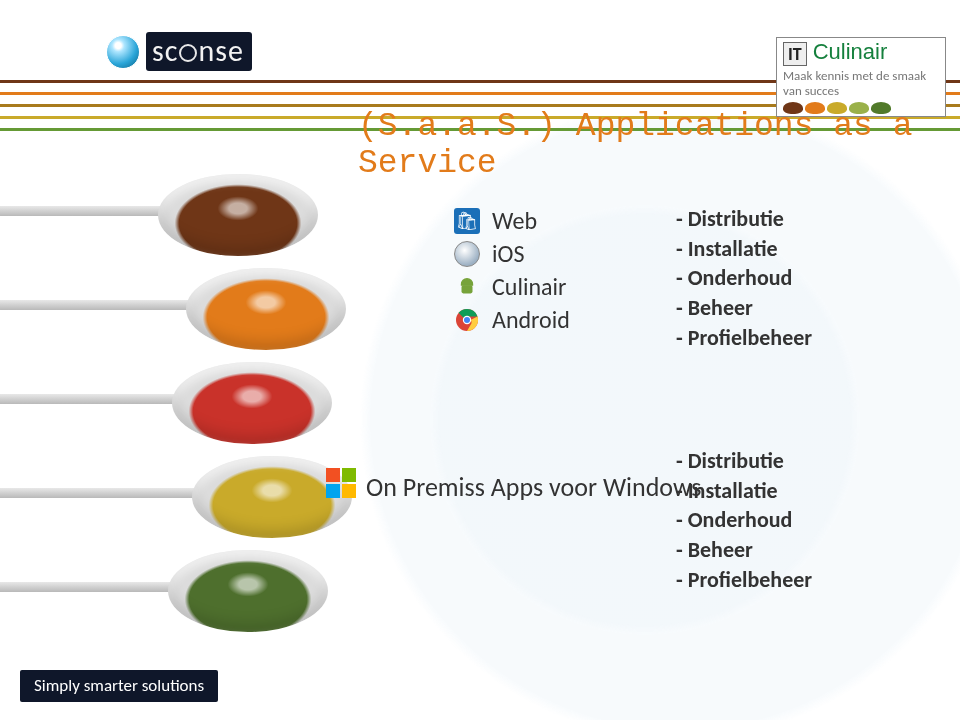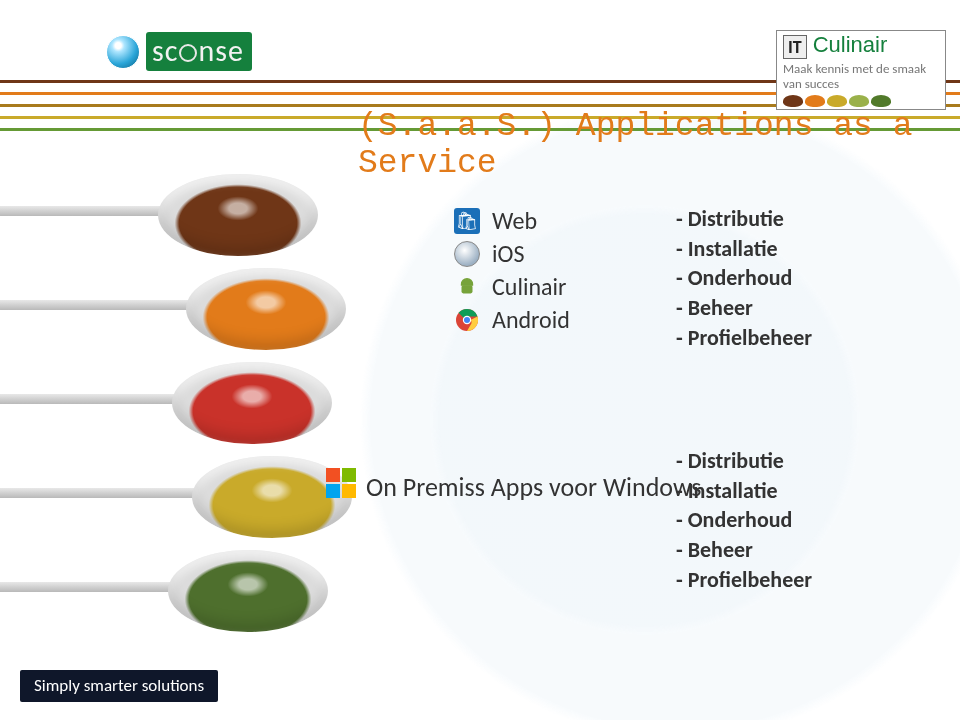--- a/index.html
+++ b/index.html
@@ -29,33 +29,33 @@
     position: absolute; left: 106px; top: 10px;
     display: flex; align-items: center; gap: 6px;
   }
   .scense-orb {
     width: 34px; height: 34px; border-radius: 50%;
     background: radial-gradient(circle at 35% 30%, #fff 0 10%, #aee6ff 20%, #2aa5d8 60%, #0a5f85 100%);
     border: 1px solid #fff;
   }
   .scense-text {
     font-size: 30px; color: #f2f2f2; letter-spacing: 1px;
-    background:#15803d; padding:0 8px 2px 6px; border-radius:3px;
+    background:#0f172a; padding:0 8px 2px 6px; border-radius:3px;
     display:flex; align-items:center; gap:1px;
     font-weight: 400;
   }
   .scense-text .o { display:inline-block; width:18px;height:18px;border:2.5px solid #e8e8e8;border-radius:50%; position:relative; top:2px;}
   .header-stripes {
     position:absolute; left:0; top:58px; width: 960px;
   }
   .stripe { height:3px; width:100%; margin-bottom:9px; }
   .stripe.s1{ background:#6f3617;} .stripe.s2{background:#e27b1a;} .stripe.s3{background:#a87a1c;}
   .stripe.s4{background:#c9aa2a;} .stripe.s5{background:#659a35;}
   .right-badge {
-    position:absolute; right:14px; top:8px;
+    position:absolute; right:14px; top:15px;
     width:170px; height:80px; border:1px solid #888;
     background:#fff; padding:4px 6px;
     font-size:9px; color:#444;margin-left:24px;
   }
   .right-badge .it-row{ display:flex; gap:6px; align-items:flex-start;}
   .right-badge .spoons{ display:flex; gap:2px; margin-top:4px;}
   .right-badge .sp{ width:20px; height:12px; border-radius:50% 50% 40% 40%; }
   .right-badge .sp1{background:#6f3617;} .sp2{background:#e27b1a;} .sp3{background:#c9aa2a;}
   .sp4{background:#9ab14a;} .sp5{background:#517a2a;}
   .culinair {

